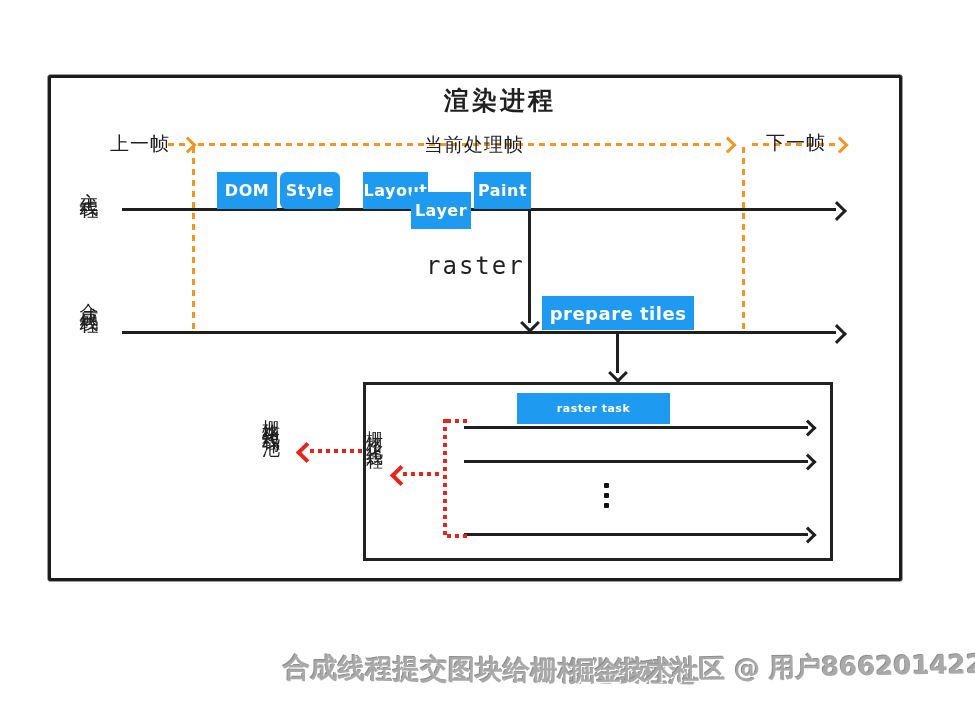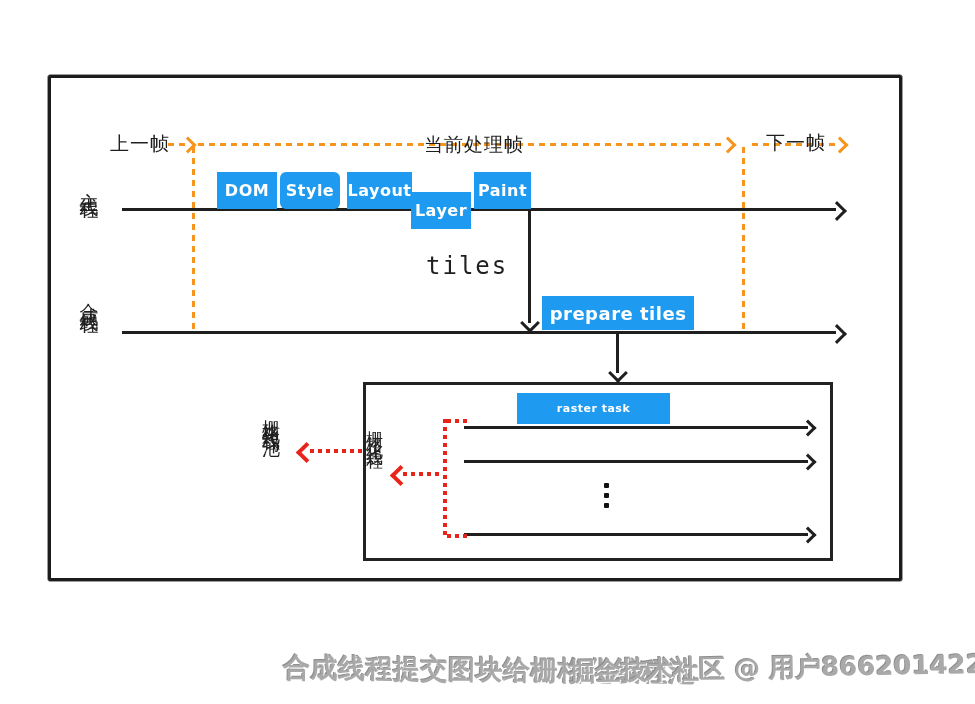--- a/index.html
+++ b/index.html
@@ -65,20 +65,21 @@
   .caption{left:283px;top:652px;font-size:27px;transform:rotate(.6deg);letter-spacing:.5px;z-index:4;}
   .watermark{left:569px;top:650px;font-size:26px;transform:rotate(-1deg);z-index:5;}
 </style>
 </head>
 <body>
 
 <div id="stage">
 
   <div class="abs frame"></div>
 
+  <div class="abs title">渲染进程</div>
 
   <div class="abs frame-label" style="left:110px;top:131px;">上一帧</div>
   <div class="abs odash-h" style="left:168px;top:143px;width:18px;"></div>
   <span class="chev right c-orange" style="left:182px;top:139px;"></span>
 
   <div class="abs odash-v" style="left:192px;top:147px;height:185px;"></div>
 
   <div class="abs odash-h" style="left:198px;top:143px;width:528px;"></div>
   <span class="chev right c-orange" style="left:722px;top:139px;"></span>
   <div class="abs frame-label" style="left:424px;top:132px;">当前处理帧</div>
@@ -93,25 +94,25 @@
   <div class="abs vtext" style="left:80px;top:287px;">合成线程</div>
 
   <div class="abs bline-h" style="left:122px;top:208px;width:714px;"></div>
   <span class="chev right c-black big" style="left:830px;top:204px;"></span>
 
   <div class="abs bline-h" style="left:122px;top:331px;width:714px;"></div>
   <span class="chev right c-black big" style="left:830px;top:327px;"></span>
 
   <div class="abs bluebox" style="left:217px;top:172px;width:60px;height:37px;">DOM</div>
   <div class="abs bluebox" style="left:280px;top:172px;width:60px;height:37px;border-radius:6px;">Style</div>
-  <div class="abs bluebox" style="left:347px;top:172px;width:65px;height:37px;">Layout</div>
+  <div class="abs bluebox" style="left:363px;top:172px;width:65px;height:37px;">Layout</div>
   <div class="abs bluebox" style="left:411px;top:172px;width:60px;height:37px;margin-top:20px;">Layer</div>
   <div class="abs bluebox" style="left:474px;top:172px;width:57px;height:37px;">Paint</div>
 
-  <div class="abs commit" style="left:426px;top:252px;">tiles</div>
+  <div class="abs commit" style="left:426px;top:252px;">raster</div>
   <div class="abs bline-v" style="left:528px;top:211px;height:112px;"></div>
   <span class="chev down c-black big" style="left:523px;top:316px;"></span>
 
   <div class="abs bluebox" style="left:542px;top:296px;width:152px;height:34px;font-size:18px;">prepare tiles</div>
 
   <div class="abs bline-v" style="left:616px;top:333px;height:40px;"></div>
   <span class="chev down c-black big" style="left:611px;top:366px;"></span>
 
   <div class="abs rasterbox" style="left:363px;top:382px;width:470px;height:179px;"></div>
 

